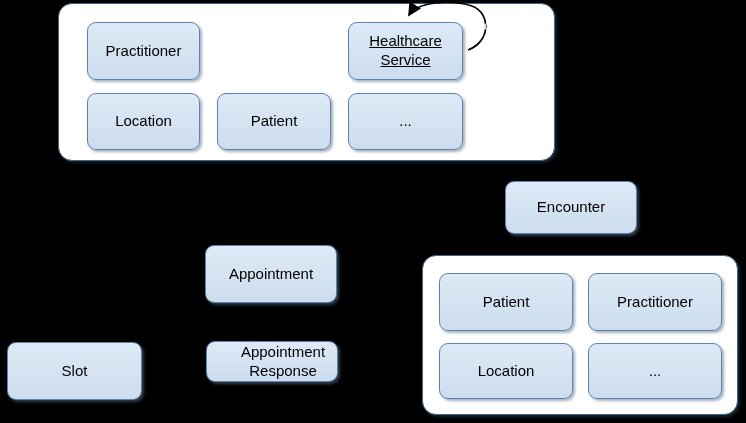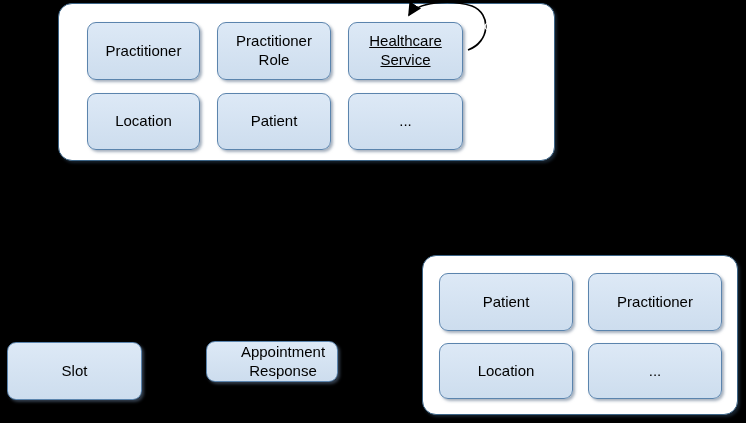--- a/index.html
+++ b/index.html
@@ -60,38 +60,39 @@
 </head>
 <body>
 
 <div class="canvas">
 
   <div class="group" style="left:58px; top:3px; width:497px; height:158px;"></div>
 
   <div class="group" style="left:422px; top:255px; width:316px; height:160px;"></div>
 
   <div class="node" style="left:87px; top:22px; width:113px; height:58px;">Practitioner</div>
-  <div class="node" style="left:217px; top:22px; width:114px; height:58px;">Practitioner Role</div>
   <div class="node" style="left:348px; top:22px; width:115px; height:58px;text-decoration:underline;">Healthcare Service</div>
   <div class="node" style="left:87px; top:93px; width:113px; height:57px;">Location</div>
   <div class="node" style="left:217px; top:93px; width:114px; height:57px;">Patient</div>
   <div class="node" style="left:348px; top:93px; width:115px; height:57px;">...</div>
 
   <svg class="overlay">
     <defs>
       <marker id="arrowhead" markerWidth="9" markerHeight="8" refX="7" refY="4" orient="auto">
         <path d="M0,0 L8,4 L0,8 z" fill="#000000"></path>
       </marker>
     </defs>
     <path d="M 468 50 C 490 42, 492 14, 472 6 C 450 -1, 417 2, 409 15" fill="none" stroke-width="1.7" marker-end="url(#arrowhead)" stroke="#000000"></path>
   </svg>
   <div class="loop-label">offeredIn</div>
 
+  <div class="node" style="left:205px; top:245px; width:132px; height:58px;">Appointment</div>
   <div class="node" style="left:7px; top:342px; width:135px; height:58px;">Slot</div>
   <div class="node" style="left:206px; top:341px; width:132px; height:41px;padding-left:28px;">Appointment Response</div>
 
+  <div class="node" style="left:505px; top:181px; width:132px; height:53px;">Encounter</div>
 
   <div class="node" style="left:439px; top:273px; width:134px; height:58px;">Patient</div>
   <div class="node" style="left:588px; top:273px; width:134px; height:58px;">Practitioner</div>
   <div class="node" style="left:439px; top:343px; width:134px; height:56px;">Location</div>
   <div class="node" style="left:588px; top:343px; width:134px; height:56px;">...</div>
 
 </div>
 
 </body></html>

